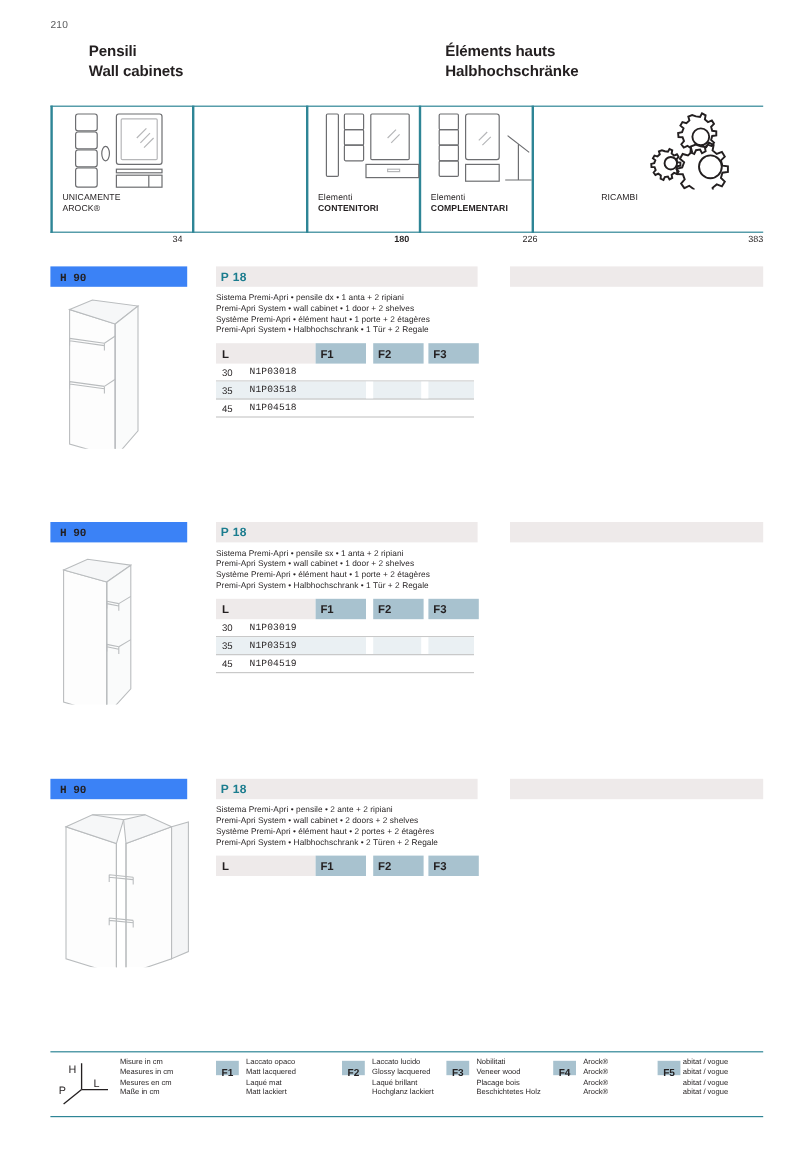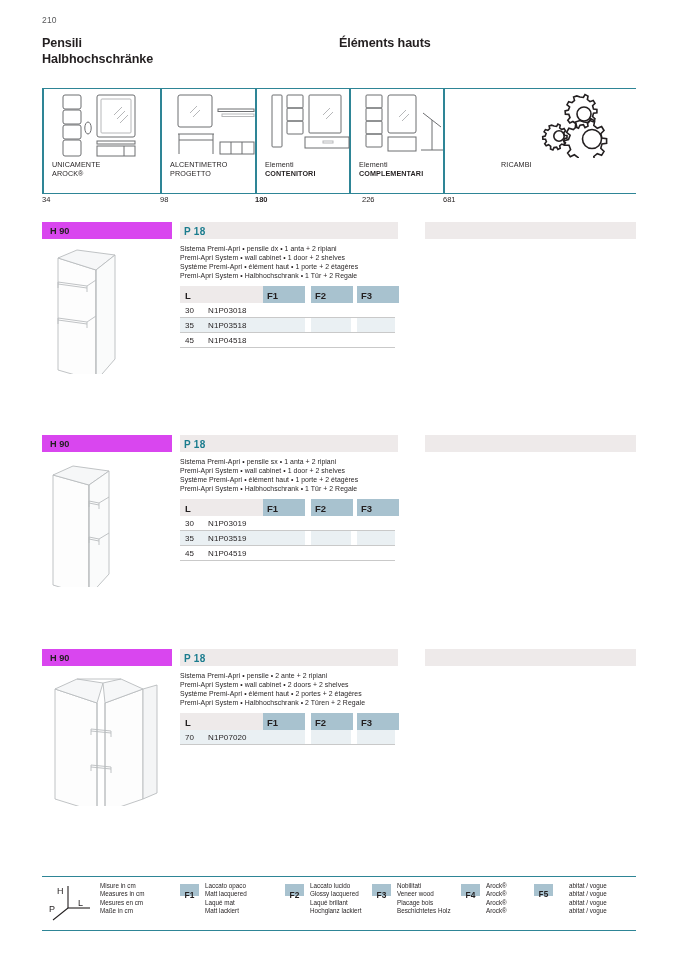--- a/index.html
+++ b/index.html
@@ -29,20 +29,21 @@
   
   .titles {
     position: absolute;
     left: 42px;
     top: 36px;
     width: 600px;
   }
   .title-row {
     display: flex;
     line-height: 15.5px;
+    margin-left: 32px;
   }
   .title-col-it { width: 297px; }
   .title-line {
     font-size: 12.6px;
     font-weight: bold;
     letter-spacing: -0.1px;
   }
 
   
   .nav {
@@ -92,31 +93,32 @@
     line-height: 8.6px;
     letter-spacing: .1px;
     color: #231f20;
   }
   .nav-label .b { font-weight: bold; }
   .nav-page {
     position: absolute;
     top: 107px;
     font-size: 7.5px;
     color: #231f20;
-    text-align: left;
+    text-align: right;
   }
 
   
   .block { position: absolute; left: 42px; width: 594px; }
 
   .h-bar {
     position: absolute;
     left: 0; top: 0;
-    width: 130px; height: 17px;
-    background: #d946ef;
+    width: 114px; height: 17px;
+    background: #3b82f6;
+    font-family: Liberation Mono, monospace;
   }
   .h-bar span {
     position: absolute;
     left: 8px; top: 4px;
     font-size: 9.2px;
     font-weight: bold;
   }
 
   .p-bar {
     position: absolute;
@@ -187,20 +189,21 @@
   }
   .trow.alt { background: #eaf0f3; }
   .trow .cell-dim {
     position: absolute; left: 5px; top: 3px;
     font-size: 8px;
   }
   .trow .cell-code {
     position: absolute; left: 28px; top: 3px;
     font-size: 8px;
     letter-spacing: .1px;
+    font-family: Liberation Mono, monospace;
   }
   .trow .gap {
     position: absolute;
     top: 0; height: 14px;
     width: 6px;
     background: #ffffff;
   }
 
   
   .draw {
@@ -262,20 +265,23 @@
 <div class="titles">
   <div class="title-row">
     <div class="title-col-it">
       <div class="title-line">Pensili</div>
     </div>
     <div>
       <div class="title-line">Éléments hauts</div>
     </div>
   </div>
   <div class="title-row">
+    <div class="title-col-it">
+      <div class="title-line">Wall cabinets</div>
+    </div>
     <div>
       <div class="title-line">Halbhochschränke</div>
     </div>
   </div>
 </div>
 
 <div class="nav">
   <div class="nav-rule-top"></div>
   <div class="nav-rule-bottom"></div>
 
@@ -301,39 +307,20 @@
         <line x1="72" y1="53" x2="72" y2="63"></line>
       </g>
     </svg>
     <div class="nav-label">
       <div>UNICAMENTE</div>
       <div>AROCK®</div>
     </div>
     <div class="nav-page" style="left:0;width:110px;">34</div>
   </div>
 
-  <div class="nav-cell" style="left:118px;width:95px;">
-    <svg class="nav-art" viewBox="0 0 100 66">
-      <g fill="none" stroke="#6d6e71" stroke-width="1">
-        <rect x="8" y="2" width="34" height="32" rx="2"></rect>
-        <path d="M20 20 l7 -7 M23 24 l7 -7" stroke="#b6b7b9"></path>
-        <rect x="48" y="16" width="36" height="2.5"></rect>
-        <rect x="52" y="21" width="32" height="2.5" stroke="#b6b7b9"></rect>
-        <path d="M8 41 h36 M9 41 v20 M43 41 v20 M9 47 h34"></path>
-        <rect x="50" y="49" width="34" height="12"></rect>
-        <line x1="61" y1="49" x2="61" y2="61"></line>
-        <line x1="72" y1="49" x2="72" y2="61"></line>
-      </g>
-    </svg>
-    <div class="nav-label">
-      <div>ALCENTIMETRO</div>
-      <div>PROGETTO</div>
-    </div>
-    <div class="nav-page" style="left:0;width:87px;">98</div>
-  </div>
 
   <div class="nav-cell" style="left:213px;width:94px;">
     <svg class="nav-art" viewBox="0 0 100 66">
       <g fill="none" stroke="#6d6e71" stroke-width="1">
         <rect x="7" y="2" width="10" height="52" rx="1"></rect>
         <rect x="22" y="2" width="16" height="13" rx="1"></rect>
         <rect x="22" y="15" width="16" height="13" rx="1"></rect>
         <rect x="22" y="28" width="16" height="13" rx="1"></rect>
         <rect x="44" y="2" width="32" height="38" rx="1"></rect>
         <path d="M58 22 l7 -7 M61 26 l7 -7" stroke="#b6b7b9"></path>
@@ -376,21 +363,21 @@
         <path d="M17 34 l2.6 .4 1.3 -2.3 2.3 1.2 -.5 2.6 2 1.7 2.4 -1 1.4 2.2 -1.8 1.9 .7 2.5 2.6 .3 0 2.6 -2.6 .4 -.7 2.5 1.8 1.8 -1.4 2.2 -2.4 -.9 -2 1.6 .5 2.6 -2.3 1.2 -1.3 -2.3 -2.6 .4 -1.1 2.4 -2.4 -1.1 .2 -2.6 -2.1 -1.6 -2.4 1.1 -1.5 -2.1 1.7 -2 -.9 -2.4 -2.6 -.1 -.2 -2.6 2.5 -.6 .9 -2.5 -2 -1.6 1.3 -2.3 2.5 .7 1.9 -1.7 -.7 -2.5 2.5 -.9z"></path>
         <circle cx="22" cy="44" r="5.2"></circle>
         <path d="M47 30 l4.5 .7 2.2 -4 4 2.2 -.9 4.5 3.5 2.9 4.3 -1.7 2.4 3.9 -3.2 3.2 1.2 4.4 4.6 .5 0 4.6 -4.6 .7 -1.2 4.4 3.2 3.1 -2.4 3.9 -4.3 -1.6 -3.5 2.8 .9 4.5 -4 2.2 -2.2 -4 -4.5 .7 -2 4.1 -4.2 -1.9 .4 -4.5 -3.8 -2.8 -4.1 2 -2.7 -3.8 3 -3.5 -1.6 -4.3 -4.5 -.1 -.4 -4.5 4.4 -1.1 1.6 -4.3 -3.5 -2.9 2.3 -4 4.4 1.3 3.4 -3.1 -1.2 -4.4 4.3 -1.6z"></path>
         <circle cx="55" cy="47" r="9.5"></circle>
       </g>
     </svg>
     <div class="nav-label" style="left:58px;">
       <div>RICAMBI</div>
       <div></div>
     </div>
-    <div class="nav-page" style="left:0;width:193px;">681</div>
+    <div class="nav-page" style="left:0;width:193px;">383</div>
   </div>
 </div>
 
 <div class="block" style="top:222px;">
   <div class="h-bar">
     <span>H 90</span>
   </div>
   <div class="p-bar">
     <span>P 18</span>
   </div>
@@ -545,26 +532,20 @@
       <div class="cell-f f1">
         <span>F1</span>
       </div>
       <div class="cell-f f2">
         <span>F2</span>
       </div>
       <div class="cell-f f3">
         <span>F3</span>
       </div>
     </div>
-    <div class="trow alt">
-      <div class="gap" style="left:125px;"></div>
-      <div class="gap" style="left:171px;"></div>
-      <div class="cell-dim">70</div>
-      <div class="cell-code">N1P07020</div>
-    </div>
   </div>
 </div>
 
 <div class="footer">
   <div class="footer-rule top"></div>
   <div class="footer-rule bottom"></div>
 
   <svg class="dim-icon" viewBox="0 0 48 40">
     <g stroke="#231f20" stroke-width="1.1" fill="none">
       <line x1="20" y1="4" x2="20" y2="26"></line>
@@ -616,21 +597,21 @@
   <div class="leg-chip" style="left:419px;">
     <span>F4</span>
   </div>
   <div class="leg" style="left:444px;">
     <div>Arock®</div>
     <div>Arock®</div>
     <div>Arock®</div>
     <div>Arock®</div>
   </div>
 
-  <div class="leg-chip" style="left:492px;font-family:Liberation Mono, monospace;">
+  <div class="leg-chip" style="left:506px;">
     <span>F5</span>
   </div>
   <div class="leg" style="left:527px;">
     <div>abitat / vogue</div>
     <div>abitat / vogue</div>
     <div>abitat / vogue</div>
     <div>abitat / vogue</div>
   </div>
 </div>
 

